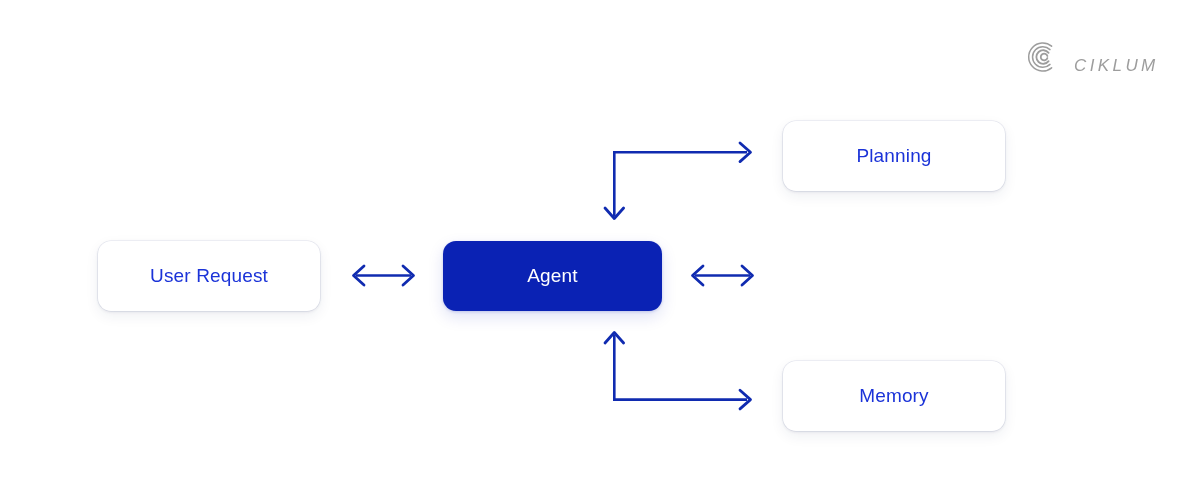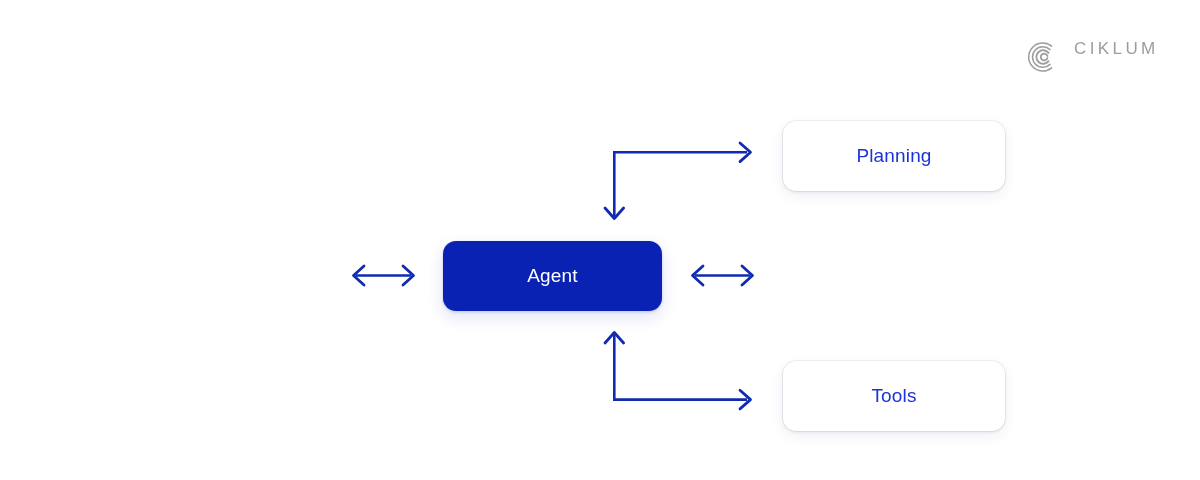--- a/index.html
+++ b/index.html
@@ -17,22 +17,23 @@
     background: #ffffff;
     overflow: hidden;
   }
 
   
   .brand {
     position: absolute;
     left: 1026px;
     top: 40px;
     display: flex;
-    align-items: flex-start;
+    align-items: flex-end;
     gap: 14px;
+    font-style: italic;
   }
   .brand-mark {
     width: 34px;
     height: 34px;
     display: block;
   }
   .brand-word {
     font-size: 17px;
     letter-spacing: 3.4px;
     color: #9d9d9d;
@@ -134,27 +135,30 @@
       <polyline class="arrow-head" points="740,143 750.5,152.3 740,161.6"></polyline>
     </g>
 
     <g>
       <path class="arrow-stroke" d="M614.3 335 L614.3 399.6 L747 399.6"></path>
       <polyline class="arrow-head" points="605,343 614.3,332.5 623.6,343"></polyline>
       <polyline class="arrow-head" points="740,390.3 750.5,399.6 740,408.9"></polyline>
     </g>
   </svg>
 
+  <div class="node node-light" id="node-user-request">
+    <span>User Request</span>
+  </div>
 
   <div class="node node-accent" id="node-agent">
     <span>Agent</span>
   </div>
 
   <div class="node node-light" id="node-planning">
     <span>Planning</span>
   </div>
 
 
   <div class="node node-light" id="node-tools">
-    <span>Tools</span>
+    <span>Memory</span>
   </div>
 
 </div>
 
 </body></html>

